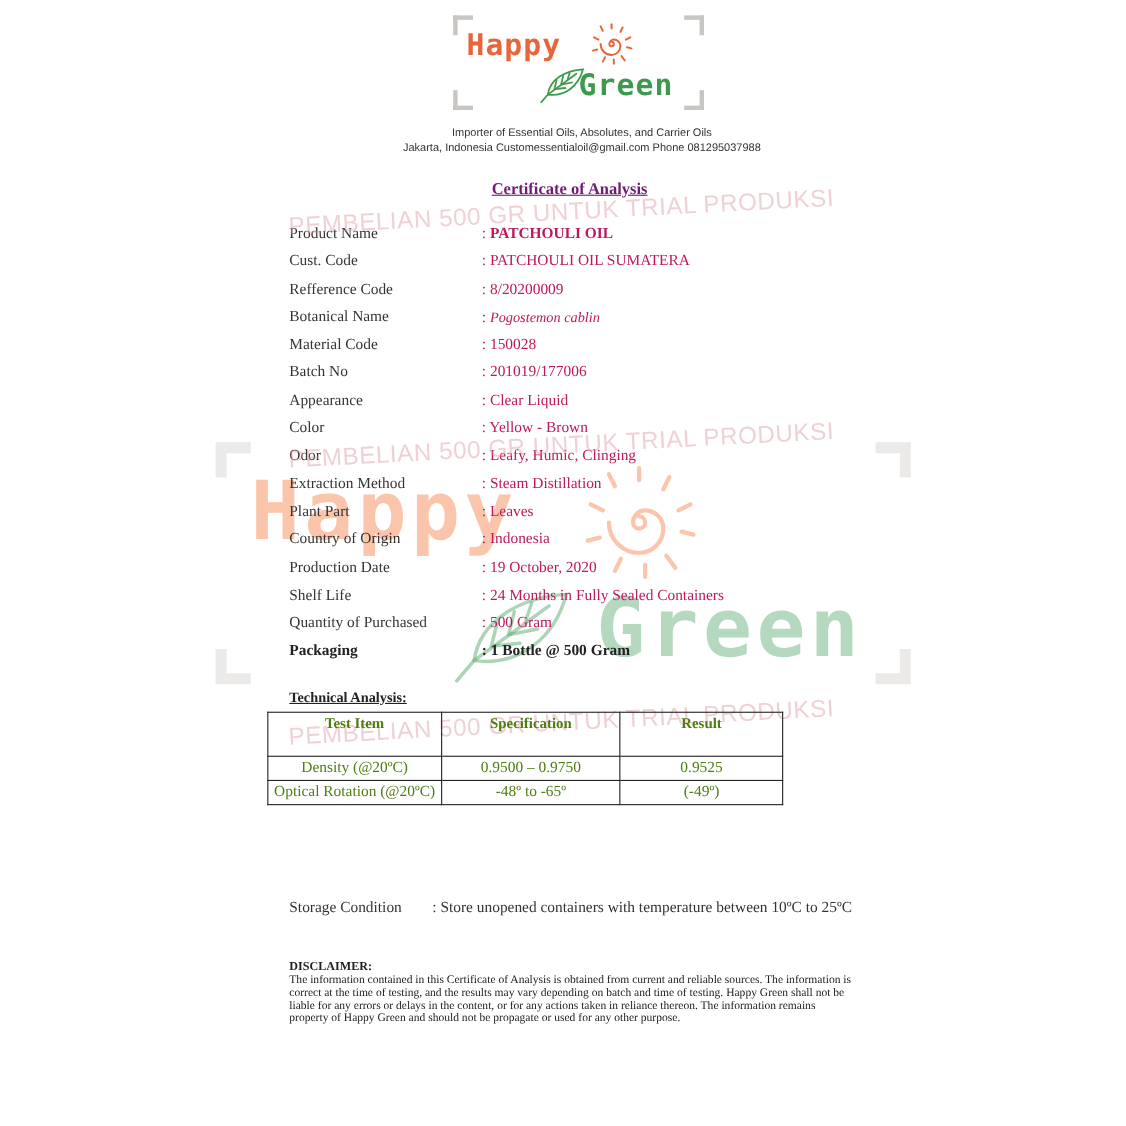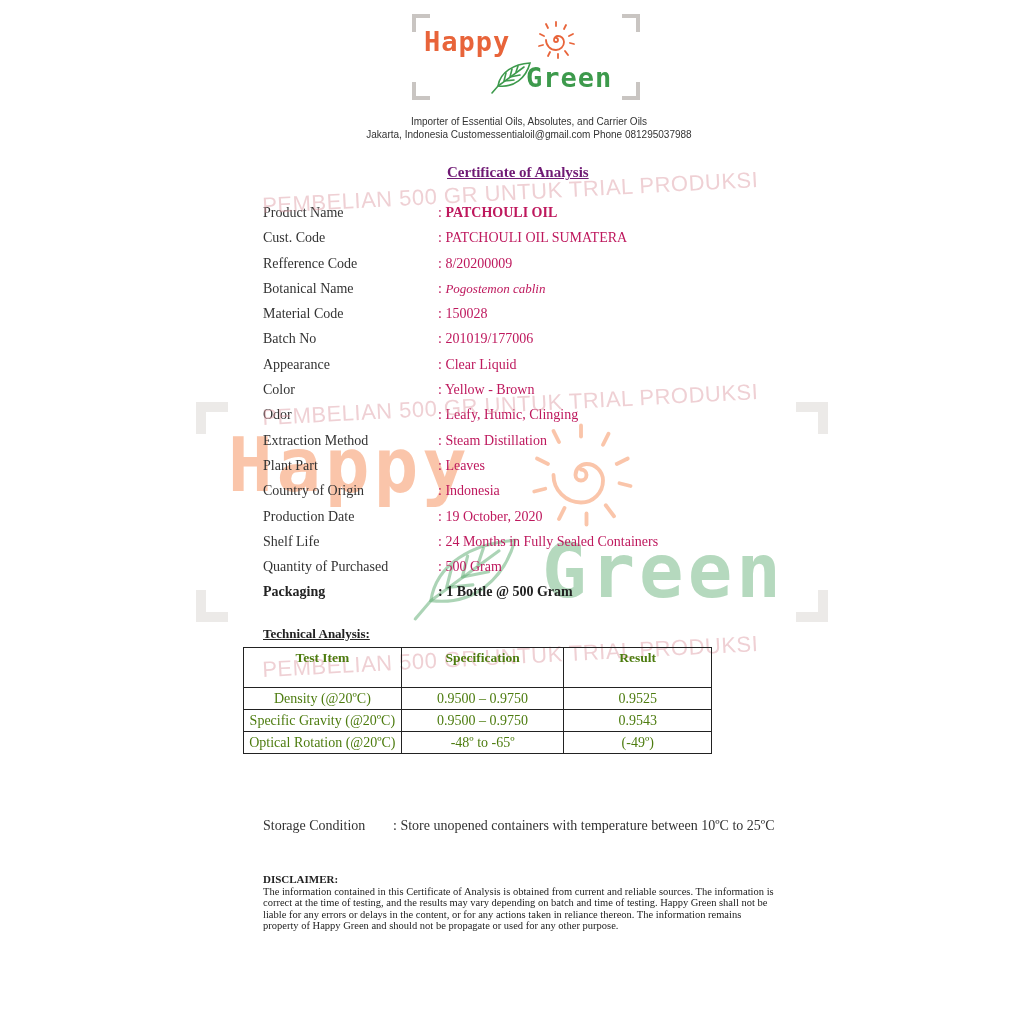--- a/index.html
+++ b/index.html
@@ -217,25 +217,20 @@
       <th>Result</th>
     </tr>
   </thead>
   <tbody>
     <tr>
       <td>Density (@20ºC)</td>
       <td>0.9500 – 0.9750</td>
       <td>0.9525</td>
     </tr>
     <tr>
-      <td>Specific Gravity (@20ºC)</td>
-      <td>0.9500 – 0.9750</td>
-      <td>0.9543</td>
-    </tr>
-    <tr>
       <td>Optical Rotation (@20ºC)</td>
       <td>-48º to -65º</td>
       <td>(-49º)</td>
     </tr>
   </tbody>
 </table>
 
 <div class="storage">
   <span class="slbl">Storage Condition</span>
   <span class="sval">: Store unopened containers with temperature between 10ºC to 25ºC</span>

